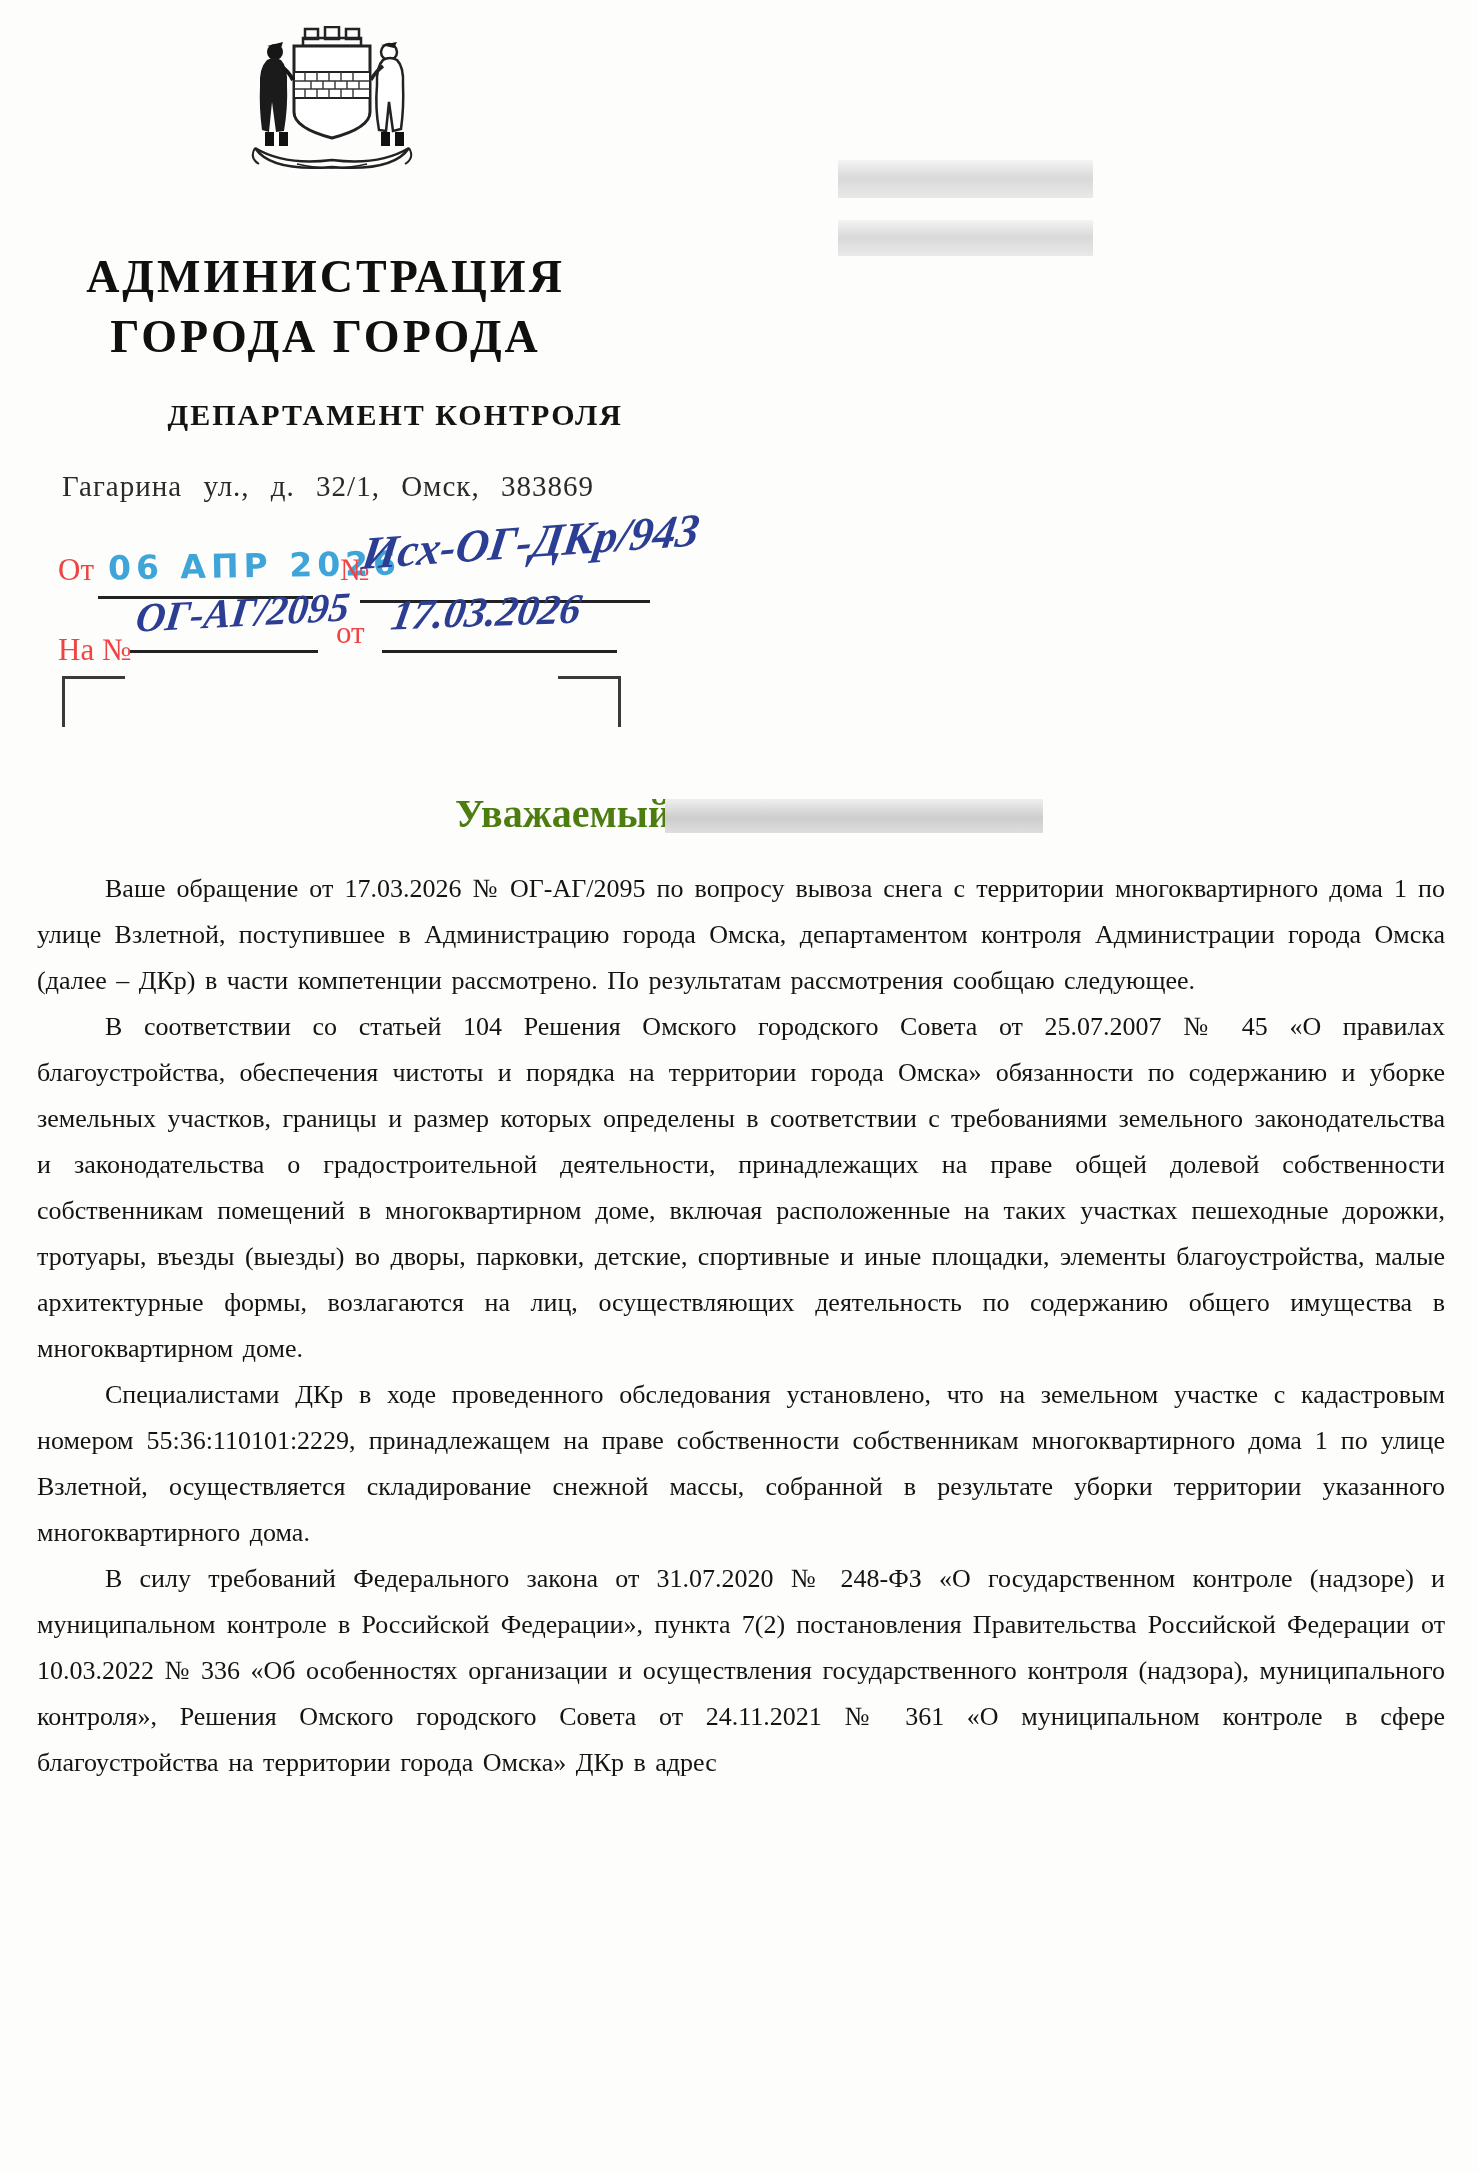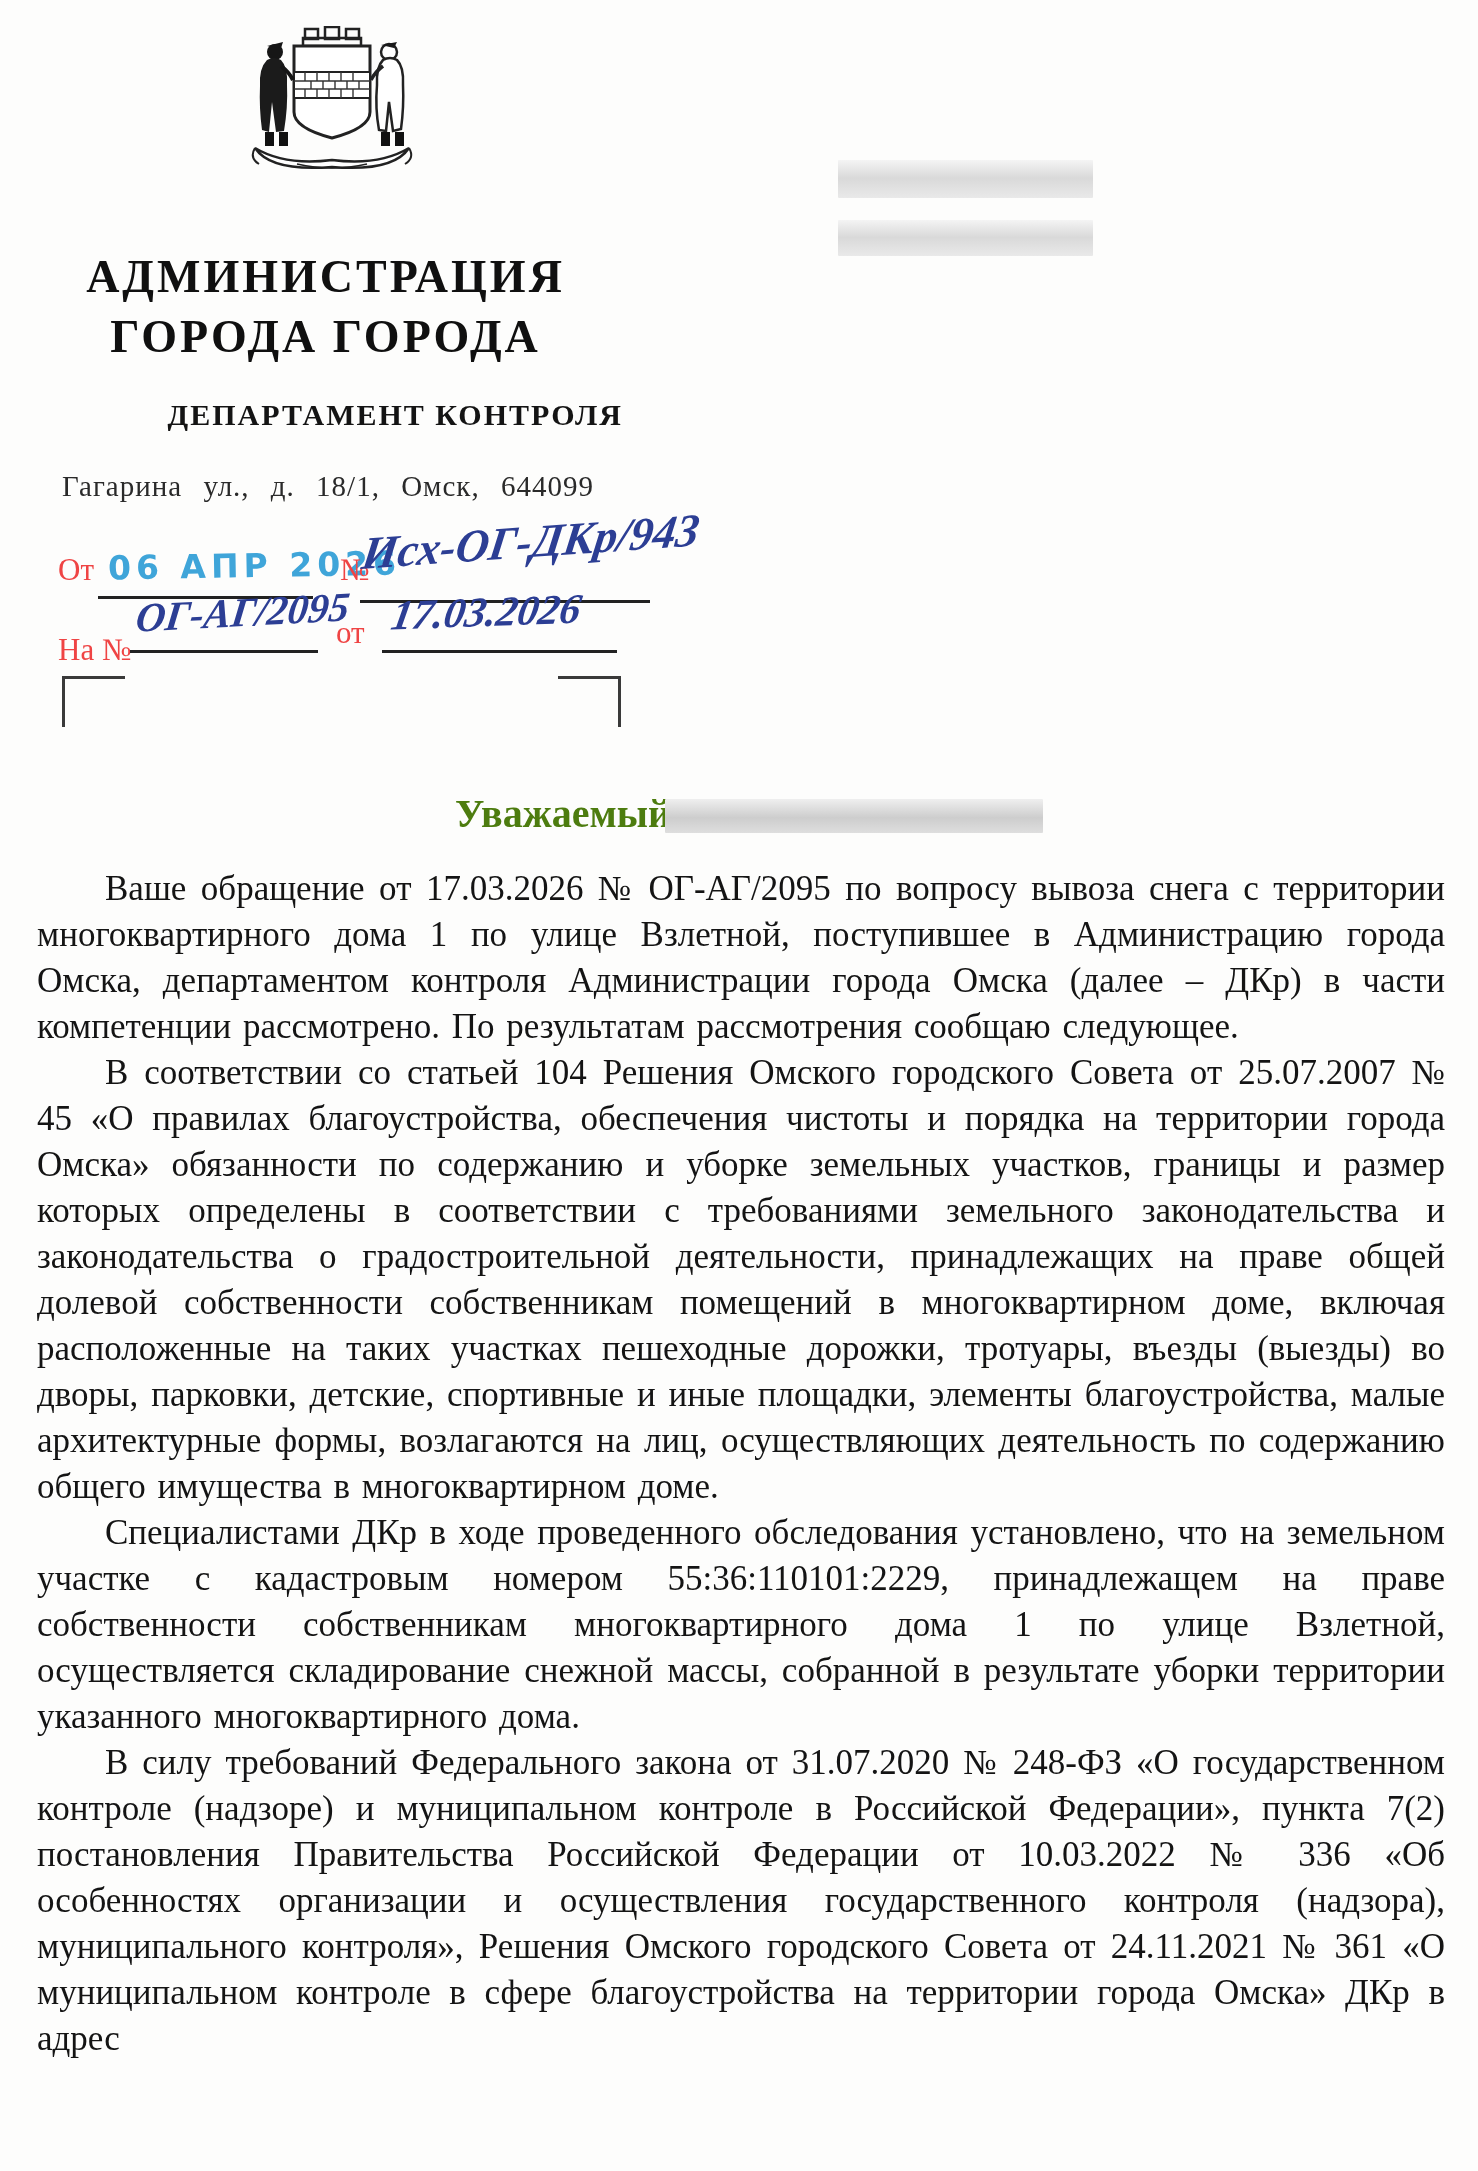--- a/index.html
+++ b/index.html
@@ -46,21 +46,21 @@
     border-radius:1px;
   }
   .redaction-dark{
     background:linear-gradient(180deg,#efefef 0%,#cdcdcd 55%,#dedede 100%);
   }
   
   .salutation{left:455px;top:790px;font-size:40px;font-weight:bold;color:#4d7c0f;}
   .body-text{left:37px;top:866px;width:1408px;}
   .body-text p{
     margin:0;
-    font-size:35px;line-height:46px;
+    font-size:26px;line-height:46px;
     text-align:justify;text-justify:inter-word;
     text-indent:68px;
     word-spacing:3px;
     color:#141414;
   }
 </style>
 </head>
 <body>
 
 <div class="page">
@@ -114,21 +114,21 @@
       <path d="M60,138 q35,8 70,0" fill="none" stroke="#222" stroke-width="1.6"></path>
     </svg>
   </div>
 
   <div class="abs redaction" style="left:838px;top:160px;width:255px;height:38px;"></div>
   <div class="abs redaction" style="left:838px;top:220px;width:255px;height:36px;"></div>
 
   <div class="abs org-line org1">АДМИНИСТРАЦИЯ</div>
   <div class="abs org-line org2">ГОРОДА ГОРОДА</div>
   <div class="abs department">ДЕПАРТАМЕНТ КОНТРОЛЯ</div>
-  <div class="abs address">Гагарина ул., д. 18/1, Омск, 644099</div>
+  <div class="abs address">Гагарина ул., д. 32/1, Омск, 383869</div>
 
   <span class="abs req-label" style="left:58px;top:552px;">От</span>
   <div class="abs field-line" style="left:98px;top:596px;width:215px;"></div>
   <span class="abs stamp-date" style="left:108px;top:546px;color:#3fa5d9;">06 АПР 2026</span>
   <span class="abs req-label" style="left:340px;top:552px;">№</span>
   <div class="abs field-line" style="left:360px;top:600px;width:290px;"></div>
   <span class="abs handwriting hw-num" style="left:362px;top:515px;color:#2c3e94;">Исх-ОГ-ДКр/943</span>
 
   <span class="abs req-label" style="left:58px;top:632px;">На №</span>
   <div class="abs field-line" style="left:130px;top:650px;width:188px;"></div>

